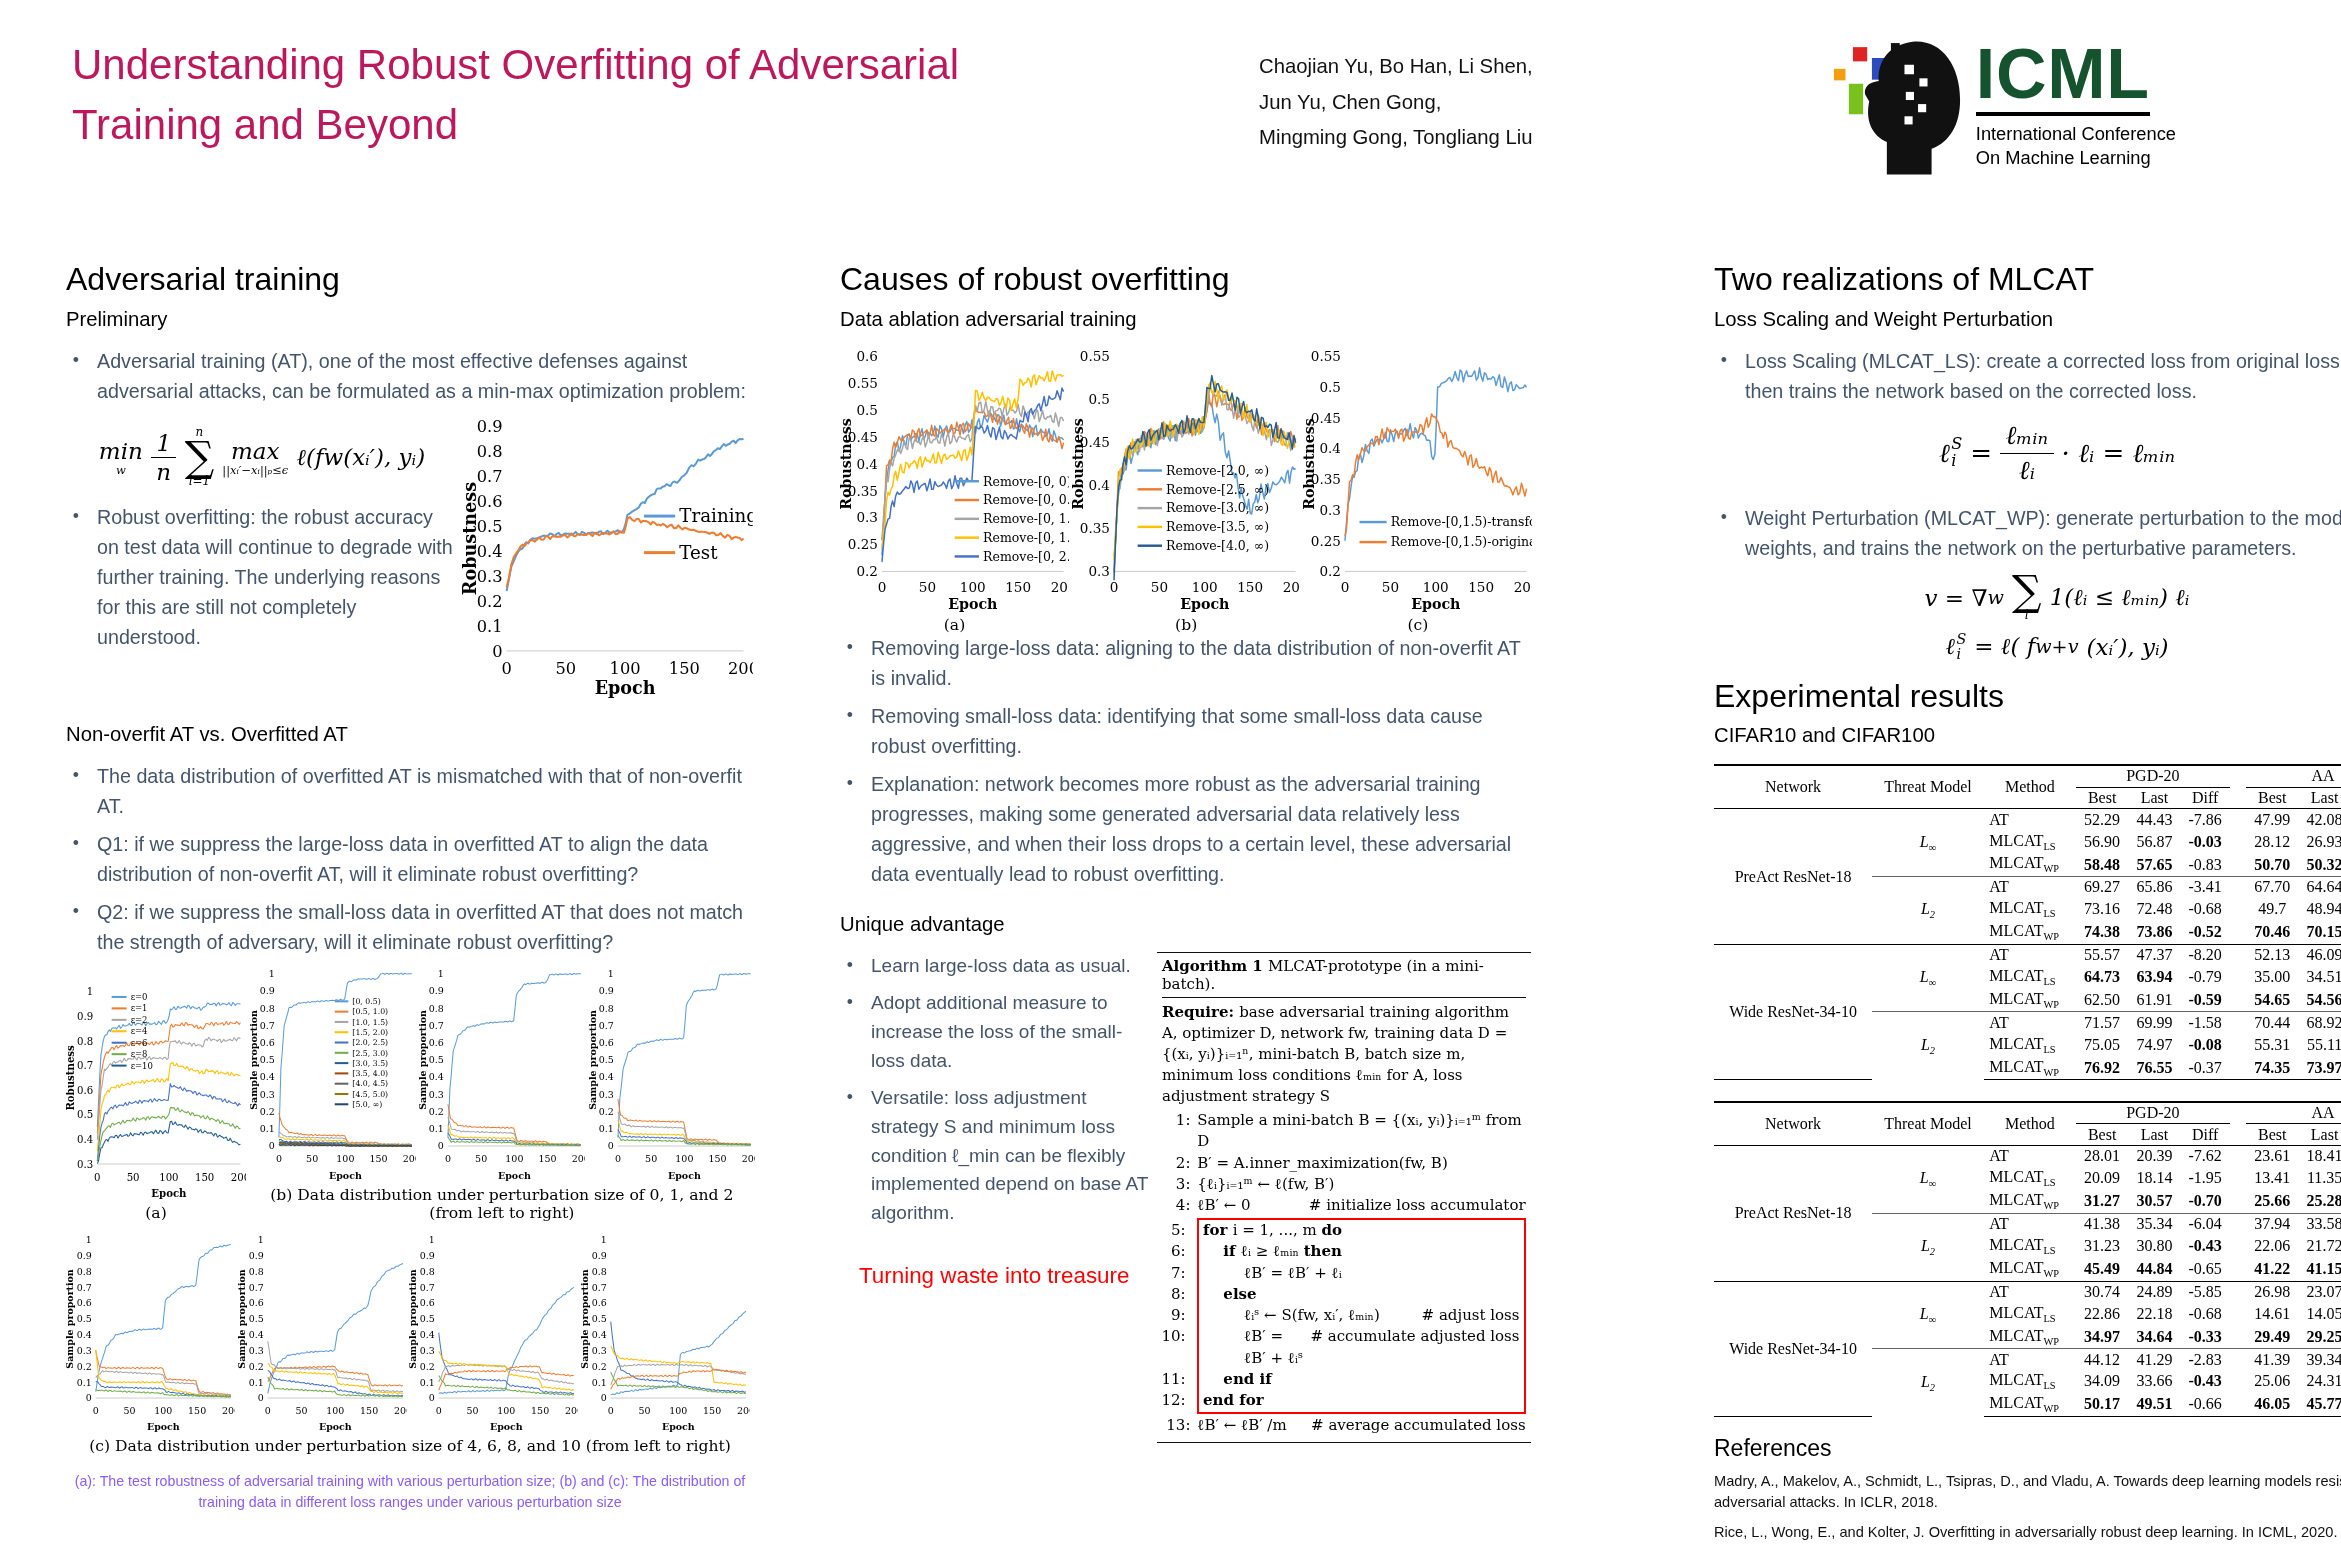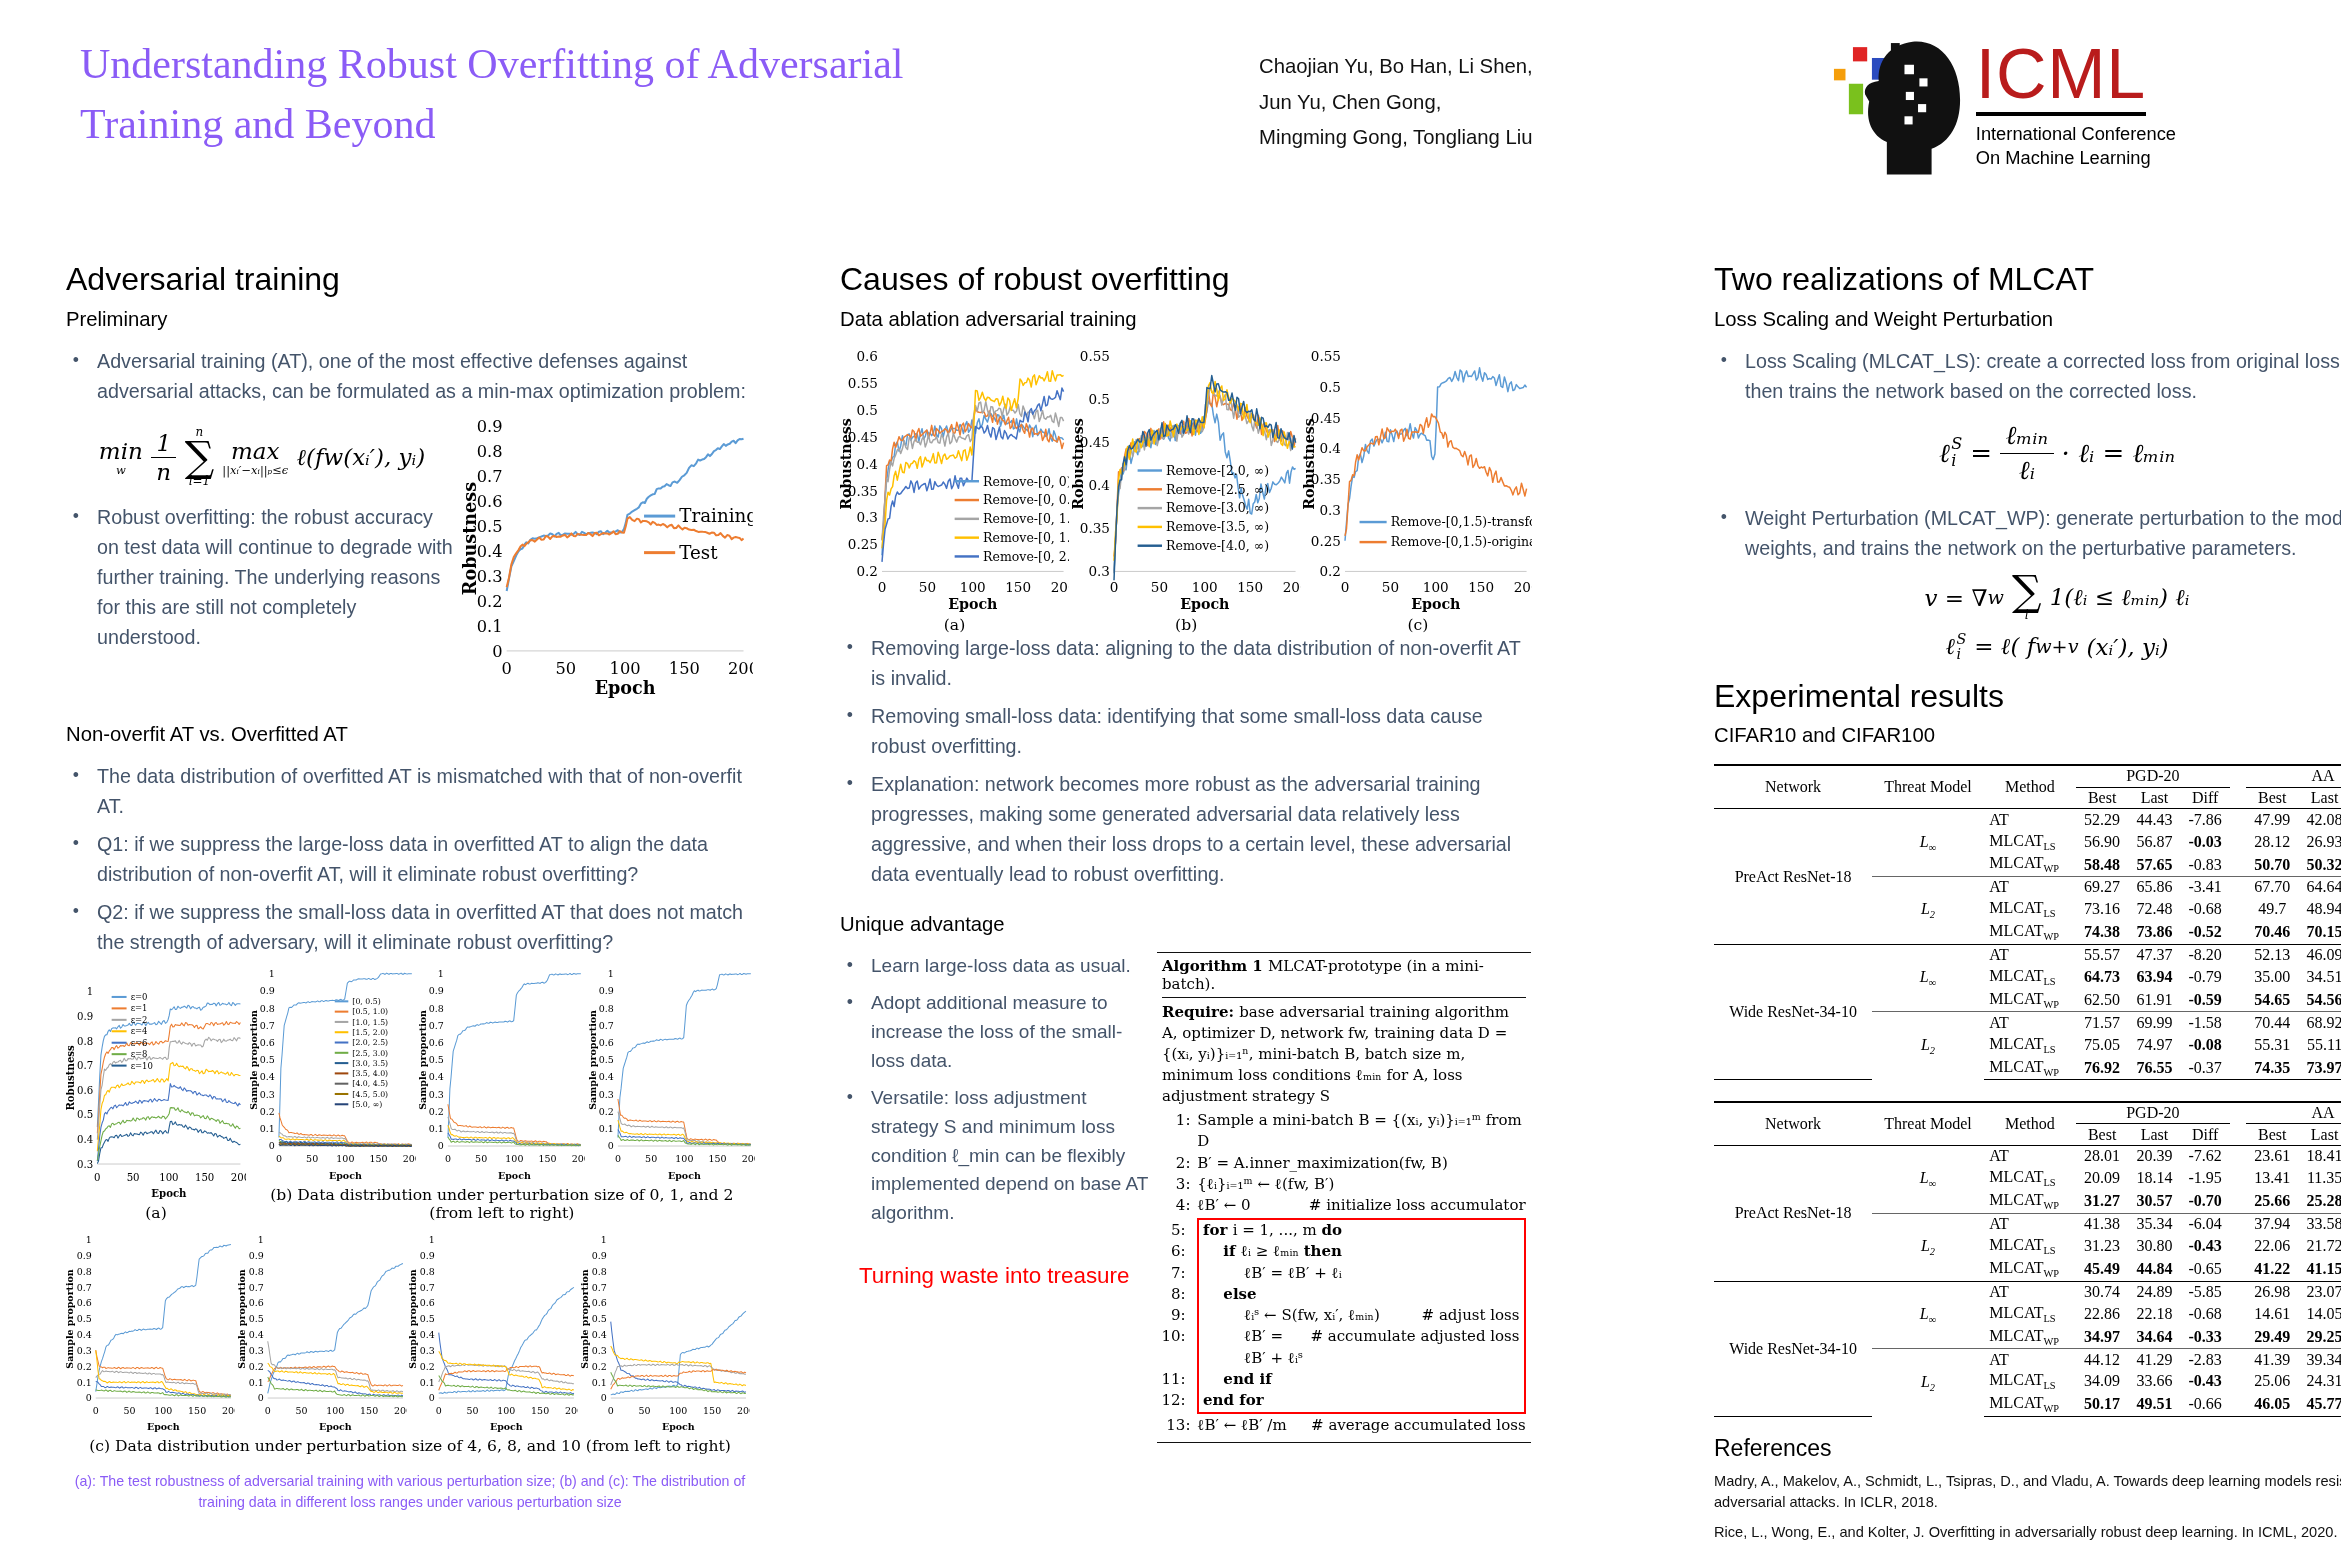--- a/index.html
+++ b/index.html
@@ -1,23 +1,23 @@
 <!DOCTYPE html>
 <html style="font-size:11px"><head>
 <meta charset="utf-8">
 <style>
   html,body{margin:0;padding:0;}
   body{width:2342px;height:1561px;position:relative;background:#fff;overflow:hidden;
        font-family:"Liberation Sans",sans-serif;color:#000;}
   
-  .title{position:absolute;left:80px;top:35px;font-size:42px;line-height:1.42;color:#8b5cf6;font-family:Liberation Serif, serif;}
+  .title{position:absolute;left:72px;top:35px;font-size:42px;line-height:1.42;color:#be185d;}
   .authors{position:absolute;left:1259px;top:49px;font-size:20.3px;line-height:1.75;color:#111;}
   .logo{position:absolute;left:1823px;top:39px;display:flex;align-items:flex-start;}
   .logotext{margin-left:6.8px;}
-  .icml{font-size:70px;font-weight:normal;letter-spacing:0.7px;line-height:1.0;color:#b91c1c;
+  .icml{font-size:70px;font-weight:bold;letter-spacing:0.7px;line-height:1.0;color:#14532d;
         border-bottom:4.1px solid #000;padding-bottom:2.7px;display:inline-block;transform-origin:left top;}
   .logosub{font-size:18.3px;color:#000;margin-top:6.8px;line-height:1.3;}
   
   .col{position:absolute;top:261px;}
   #col1{left:66px;width:688px;}
   #col2{left:840px;width:691px;}
   #col3{left:1714px;width:686px;}
   .h2{font-size:32px;font-weight:400;color:#000;margin:0 0 9.5px 0;}
   .hsub{font-size:20.3px;font-weight:400;color:#000;margin:0 0 16.3px 0;}
   .sec{margin-bottom:23px;}

